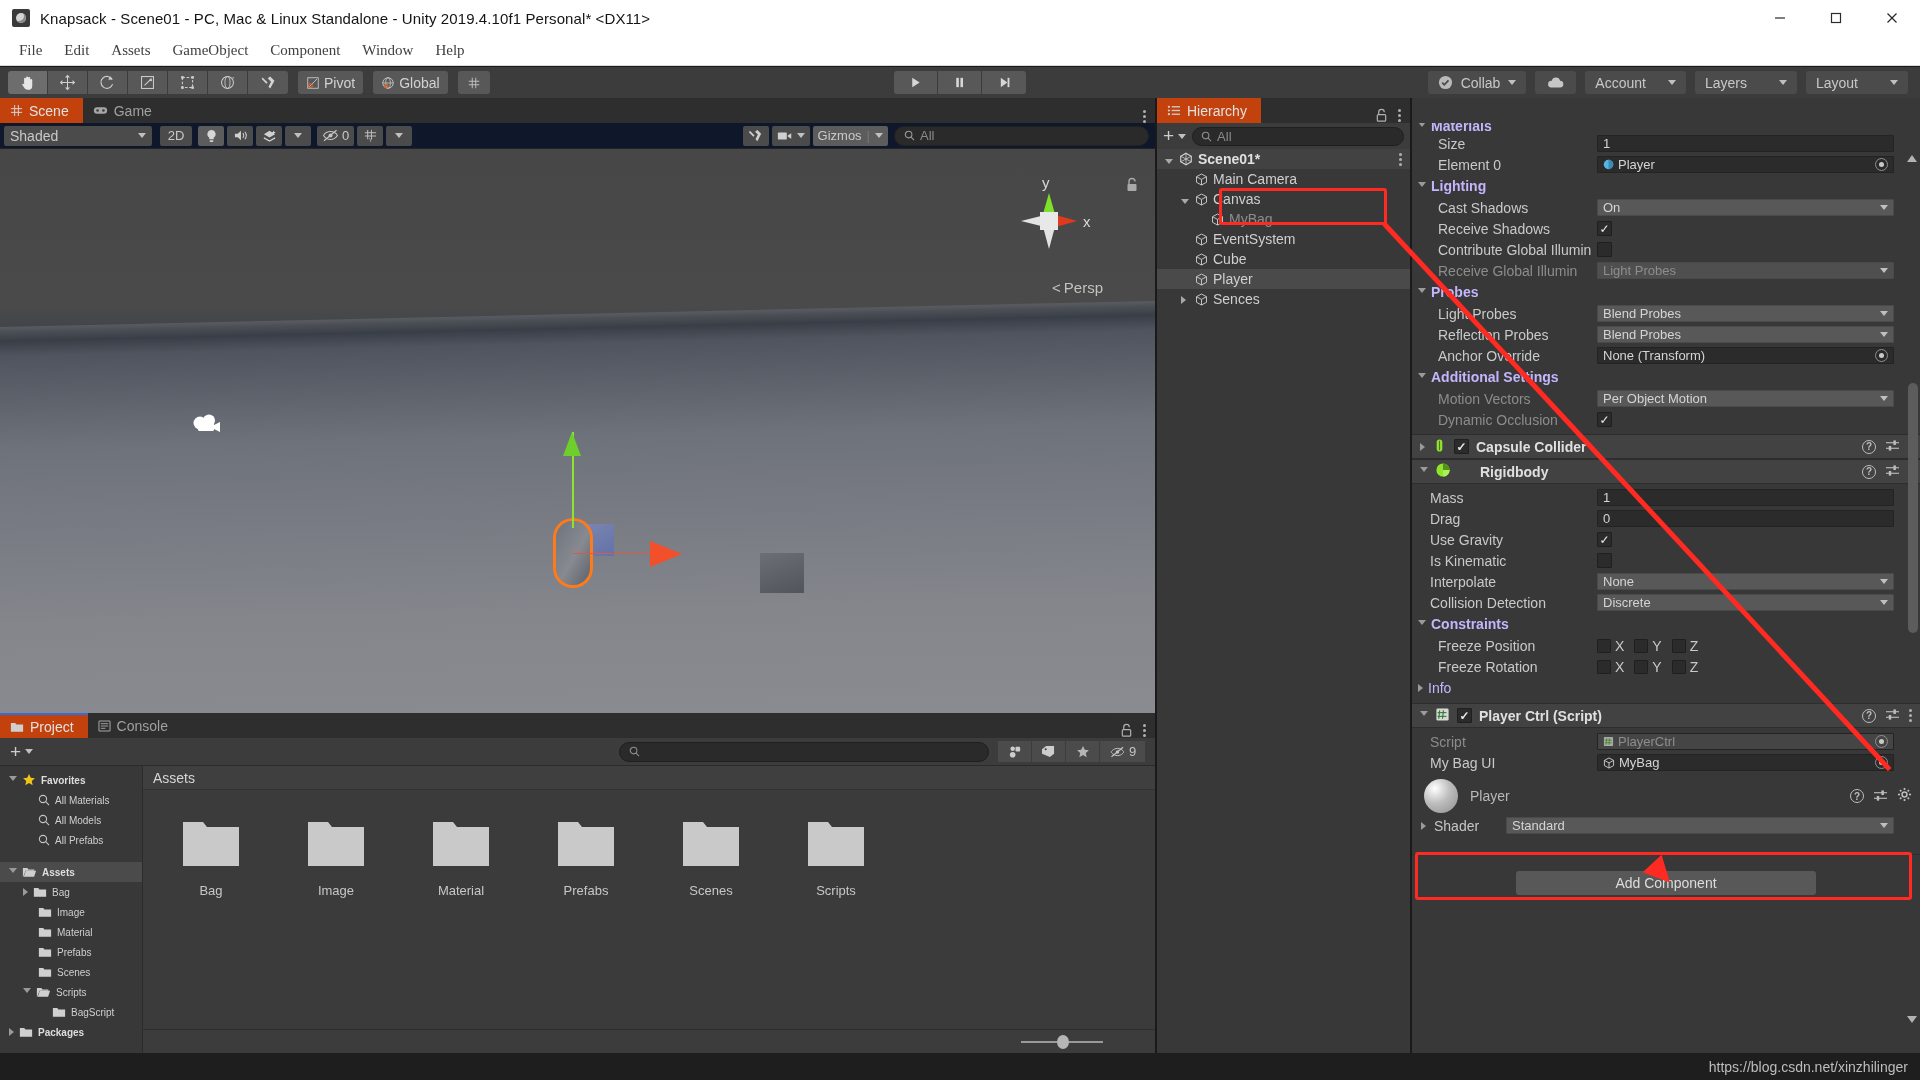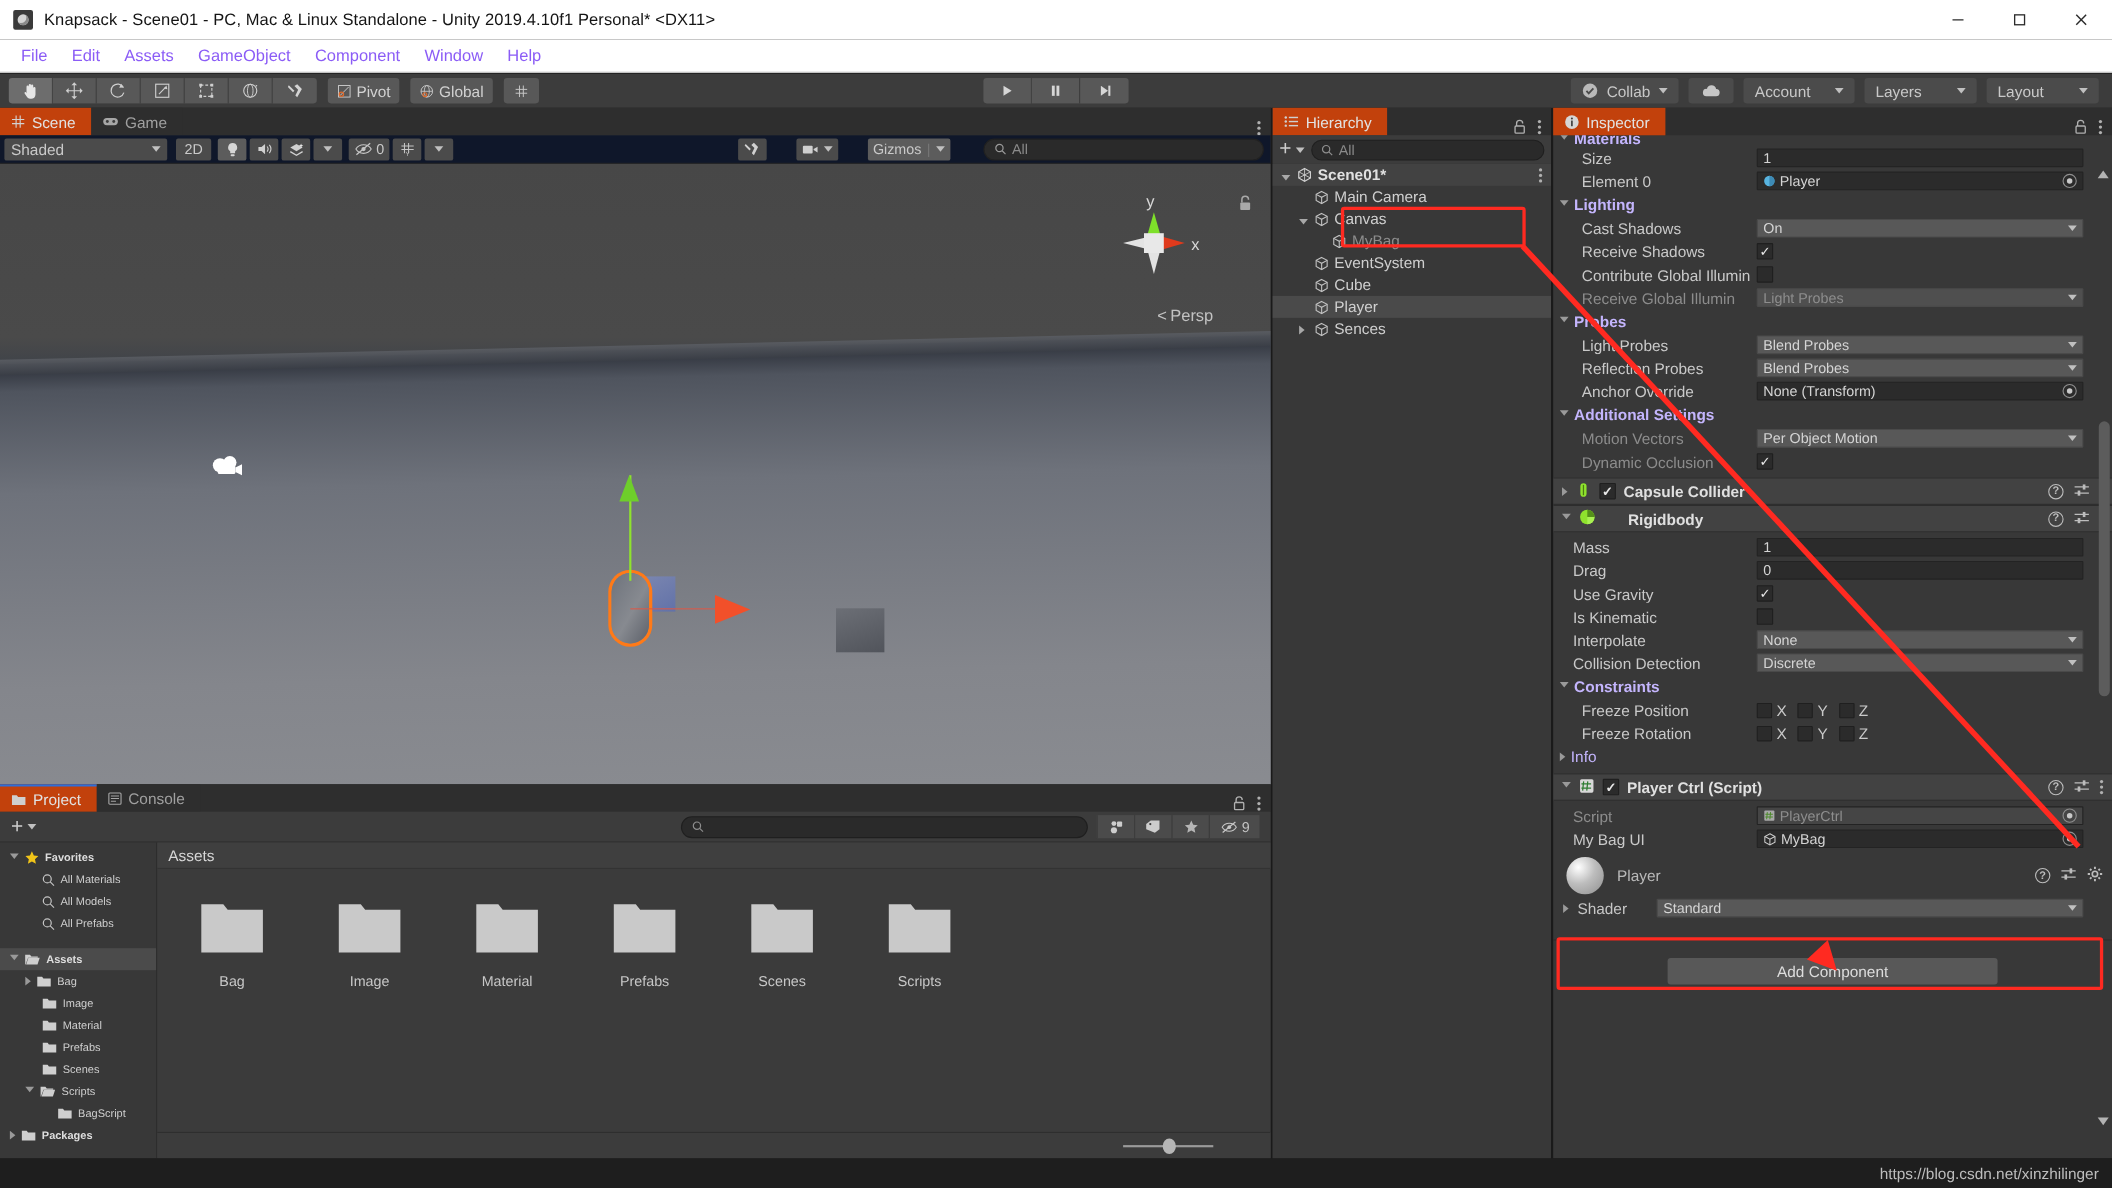--- a/index.html
+++ b/index.html
@@ -35,21 +35,21 @@
     color:#2b2b2b; font-size:15px;
   }
   .win-btn svg { display:block; }
 
   
   .menubar {
     position:absolute; left:0; top:36px; width:1920px; height:30px;
     background:#ffffff; display:flex; align-items:center; padding-left:8px;
     border-bottom:1px solid #d8d8d8;
   }
-  .menu-item { color:#8b5cf6; font-size:15px; padding:3px 11px; cursor:default; }
+  .menu-item { color:#404040; font-size:15px; padding:3px 11px; cursor:default;font-family:Liberation Serif, serif; }
 
   
   .toolbar {
     position:absolute; left:0; top:67px; width:1920px; height:31px;
     background:#3c3c3c; display:flex; align-items:center;
   }
   .tool-group{ display:flex; margin-left:8px; }
   .tbtn{
     width:40px; height:23px; background:#585858; border-right:1px solid #3c3c3c;
     display:flex;align-items:center;justify-content:center;
@@ -495,21 +495,21 @@
               <line x1="5" y1="1" x2="5" y2="11"></line>
               <line x1="9" y1="1" x2="9" y2="11"></line>
             </g>
             <text x="6" y="14" font-size="6" fill="#c6c6c6">Y</text>
           </svg>
       </div>
       <div class="sc-btn" style="width:20px;padding:0;">
         <span class="caret"></span>
       </div>
 
-      <div style="margin-left:auto; display:flex; align-items:center; padding-right:6px;gap:24px;">
+      <div style="margin-left:auto; display:flex; align-items:center; padding-right:6px;">
         <div class="sc-btn">
           <svg width="15" height="15" viewBox="0 0 16 16">
               <path d="M2 3l5 5-1.3 1.3L1 4.5z" fill="#d0d0d0"></path>
               <path d="M10 2l4 4-4 8-2-2 2.5-5-3-3z" fill="#d0d0d0"></path>
             </svg>
         </div>
         <div class="sc-btn">
           <svg width="16" height="12" viewBox="0 0 18 12">
               <rect x="1" y="2" width="10" height="8" rx="1" fill="#cfcfcf"></rect>
               <path d="M12 5.5l4-2.5v6l-4-2.5z" fill="#cfcfcf"></path>
@@ -953,41 +953,20 @@
               <path d="M6.5 1l5 2.7v5.6L6.5 12 1.5 9.3V3.7z" fill="none" stroke="#c2c2c2" stroke-width="1"></path>
               <path d="M1.5 3.7l5 2.7 5-2.7M6.5 6.4V12" stroke="#c2c2c2" stroke-width="1" fill="none"></path>
             </svg>
           </span>
           <span>Sences</span>
         </div>
       </div>
   </div>
 
   <div class="panel" id="inspector-panel">
-    <div class="tabstrip">
-      <div class="tab active">
-        <svg width="14" height="14" viewBox="0 0 15 15">
-            <circle cx="7.5" cy="7.5" r="6.6" fill="#d6d6d6"></circle>
-            <rect x="6.7" y="6" width="1.6" height="5.5" fill="#3c3c3c"></rect>
-            <circle cx="7.5" cy="4" r="1" fill="#3c3c3c"></circle>
-          </svg>
-        <span>Inspector</span>
-      </div>
-      <div class="tab-tools">
-        <svg width="13" height="15" viewBox="0 0 14 16">
-            <path d="M4 7V4.5a3 3 0 0 1 6 0" fill="none" stroke="#b0b0b0" stroke-width="1.3"></path>
-            <rect x="2.5" y="7" width="9" height="7" rx="1" fill="none" stroke="#b0b0b0" stroke-width="1.3"></rect>
-          </svg>
-        <div class="kebab">
-            <i></i>
-            <i></i>
-            <i></i>
-          </div>
-      </div>
-    </div>
 
     <div class="insp-body">
 
       <div class="foldout" style="height:14px; margin-top:-4px;">
         <span class="tri open"></span>
         <span>Materials</span>
       </div>
       <div class="irow">
         <div class="lbl">Size</div>
         <div class="field">1</div>

